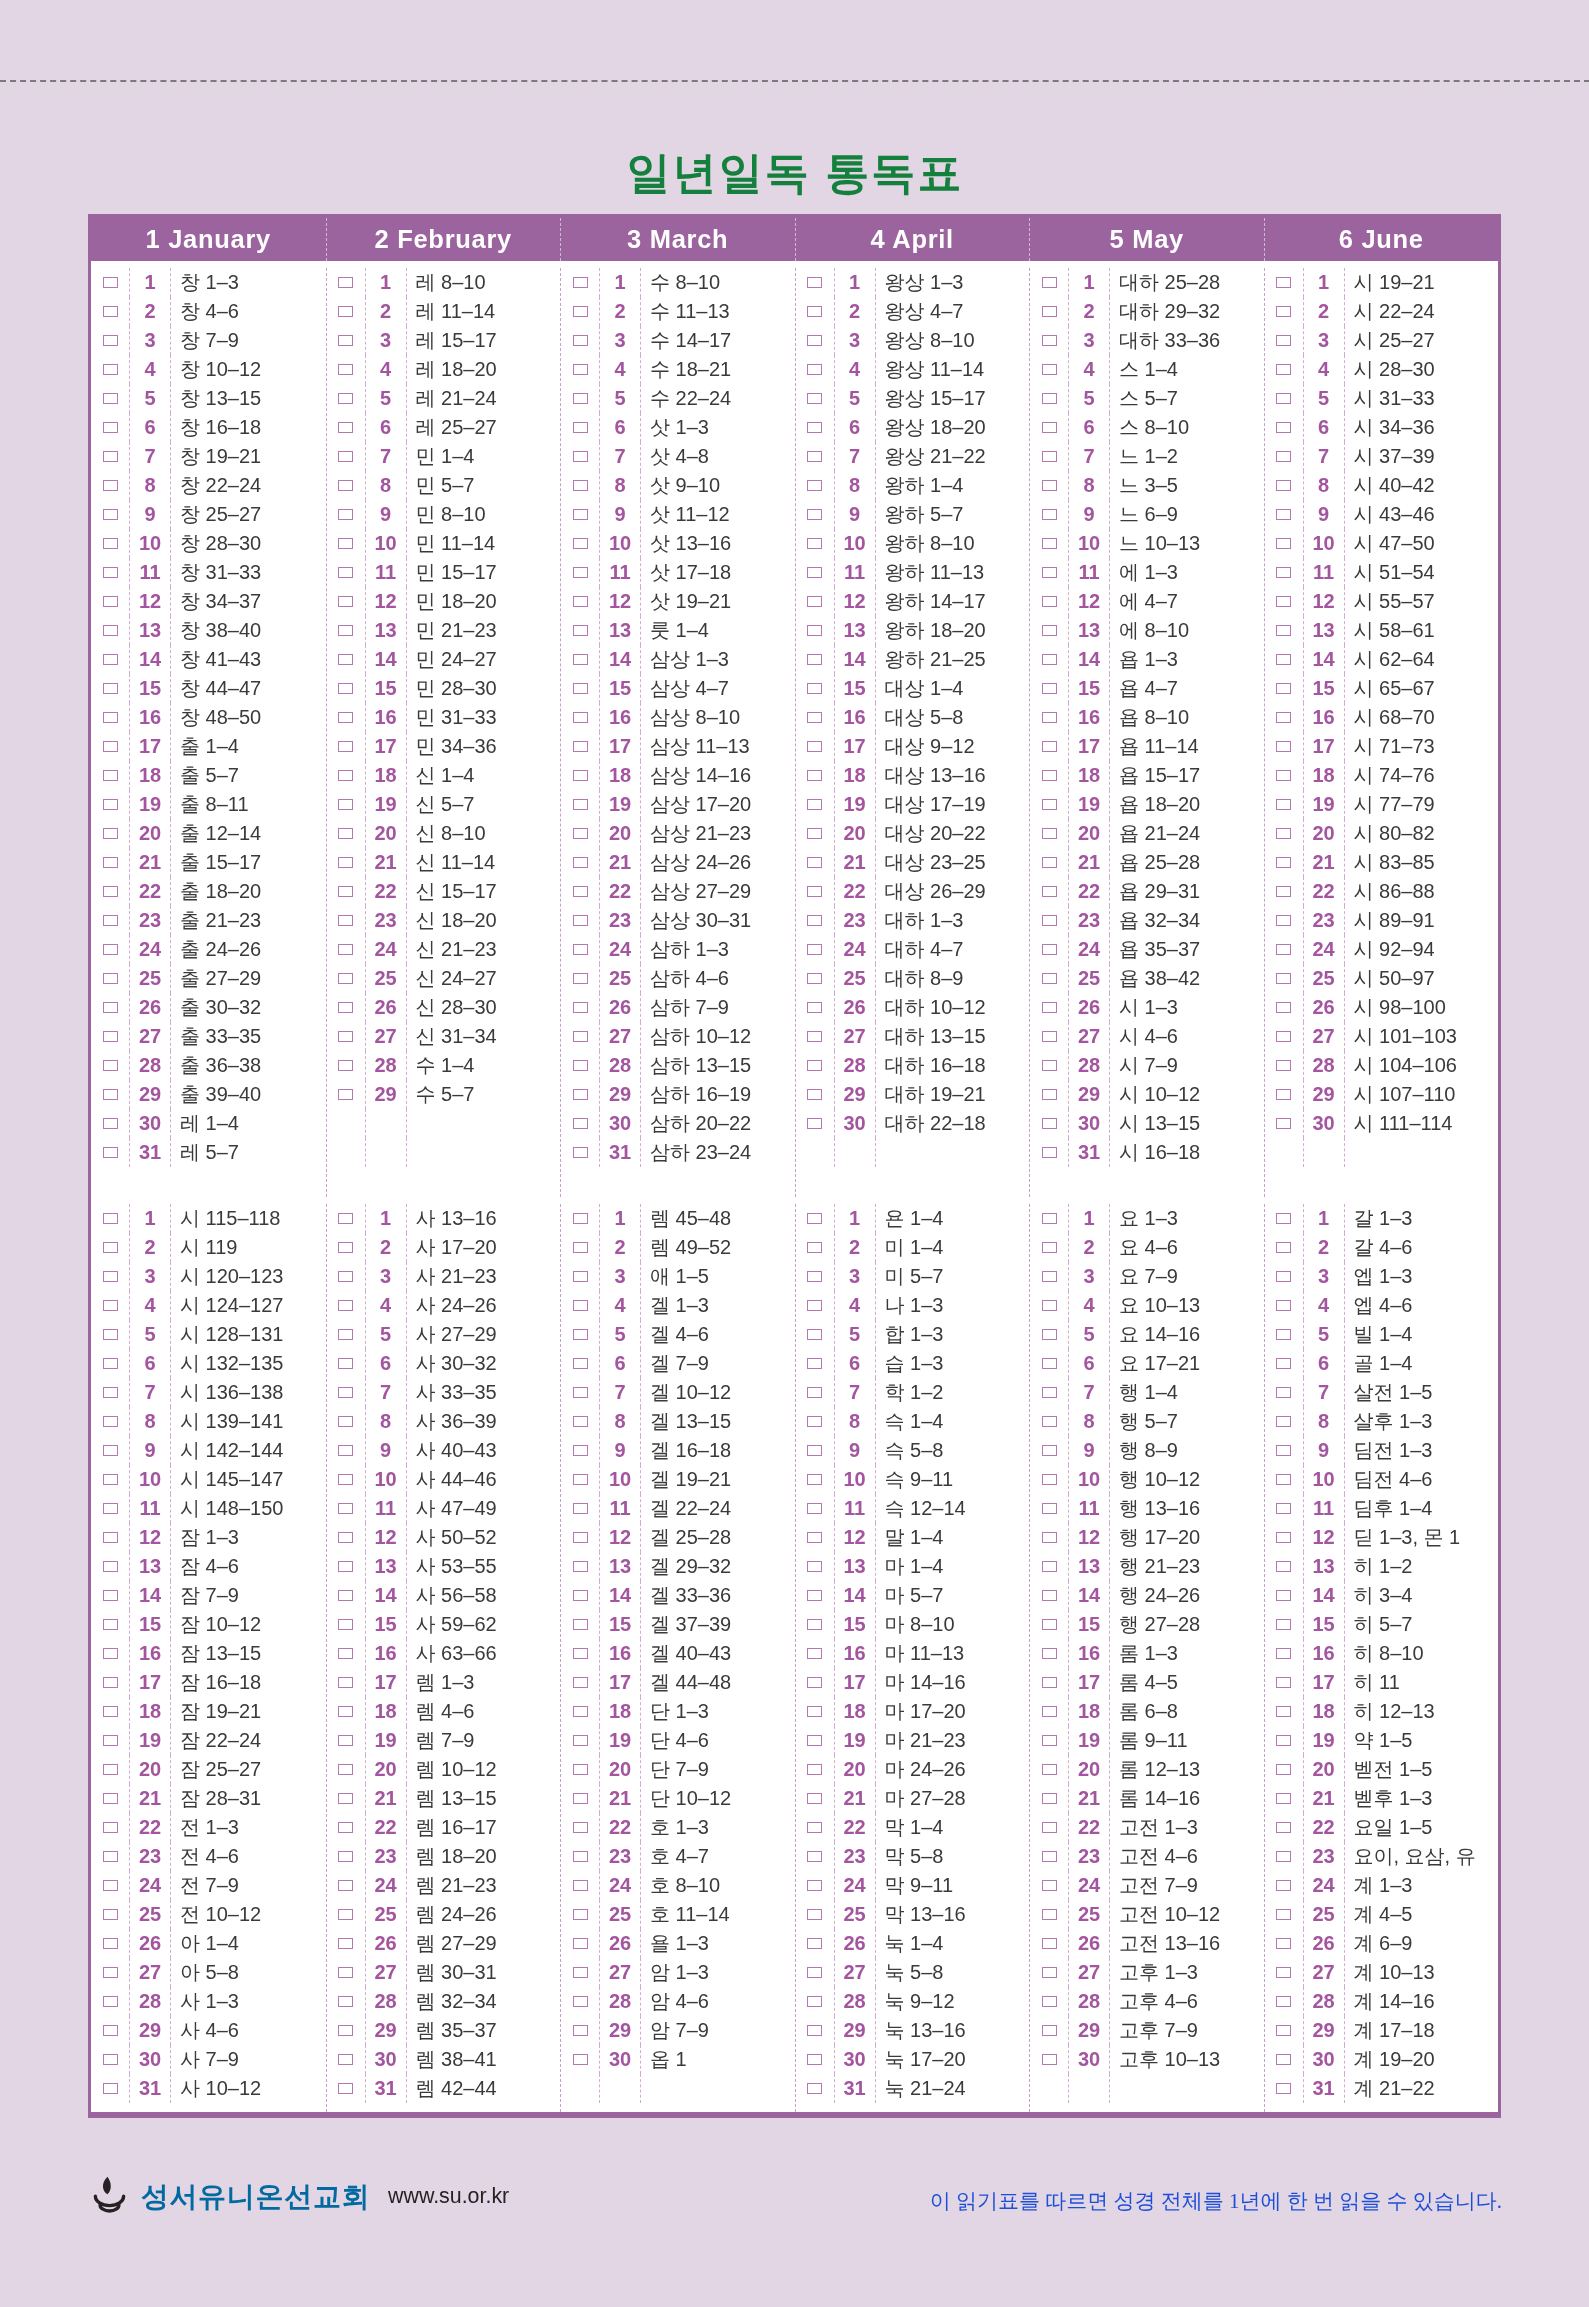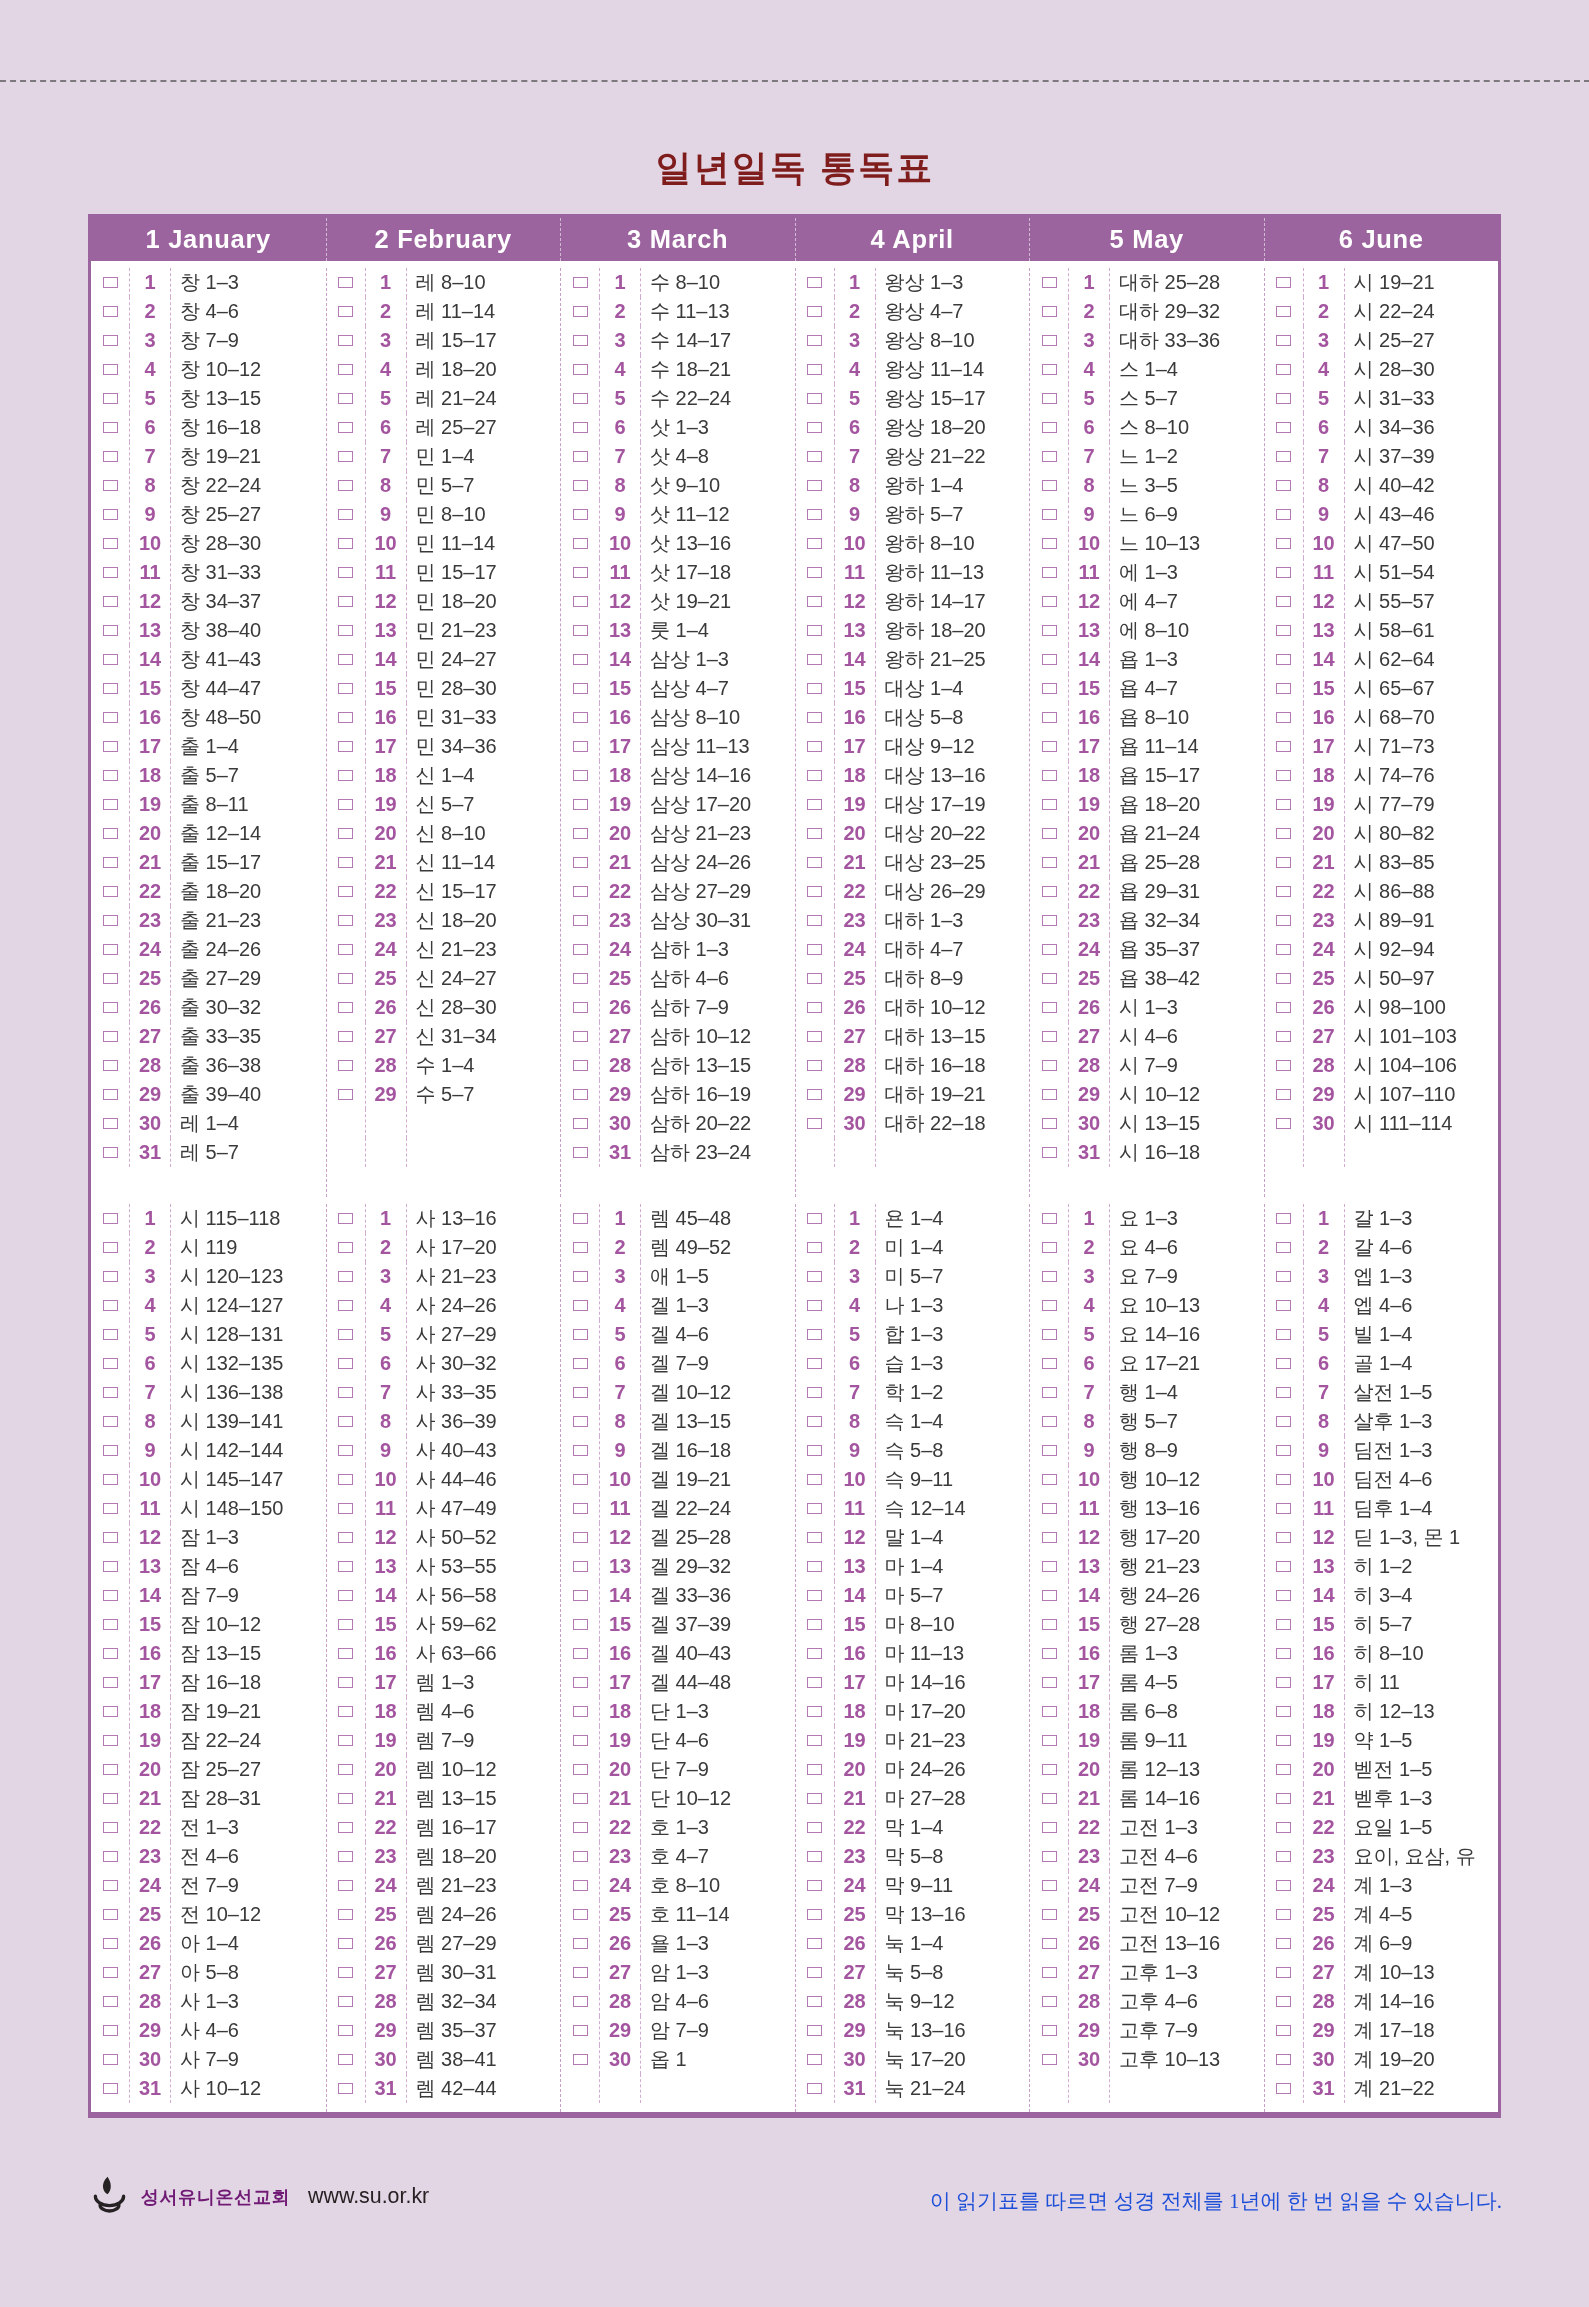--- a/index.html
+++ b/index.html
@@ -10,22 +10,22 @@
     background: #e2d6e4;
     font-family: "Liberation Sans", sans-serif;
     overflow: hidden;
   }
   .perforation {
     position: absolute; top: 80px; left: 0; width: 100%;
     border-top: 2.8px dashed #7d787d;
   }
   .title {
     position: absolute; top: 144px; left: 0; width: 100%;
-    text-align: center; font-size: 36px; font-weight: bold;
-    color: #7f1d1d; letter-spacing: 2.1px;
+    text-align: center; font-size: 44px; font-weight: bold;
+    color: #15803d; letter-spacing: 2.1px;
   }
   .table {
     position: absolute; left: 88px; top: 214px; width: 1413px;
     background: #ffffff;
     border: 3.5px solid #9c649e; border-top-width: 4.8px; border-bottom-width: 6.2px; text-align: right;
   }
   .head-row {
     display: grid; grid-template-columns: repeat(6, 1fr);
     background: #9c649e; height: 43px;
   }
@@ -54,21 +54,21 @@
   }
   .checkbox {
     display: inline-block; width: 15px; height: 10.4px;
     border: 1.4px solid #b478b2; background: #ffffff;
   }
   .footer {
     position: absolute; left: 88px; right: 88px; top: 2174px;
     display: flex; justify-content: space-between; align-items: flex-end;
   }
   .footer-left { display: flex; align-items: center; gap: 9.7px; }
-  .publisher { font-size: 18px; font-weight: bold; color: #701a75; letter-spacing: 0.7px; font-family: Liberation Mono, monospace; }
+  .publisher { font-size: 28px; font-weight: bold; color: #0369a1; letter-spacing: 0.7px; font-family: Liberation Mono, monospace; }
   .website { font-size: 21.4px; color: #272124; margin-left: 8px; text-align: right; }
   .footer-note {
     font-size: 21px; color: #1d4ed8;
     font-family: "Liberation Serif", serif;
     padding-bottom: 4.1px;
   }
 </style>
 </head>
 <body>
 

